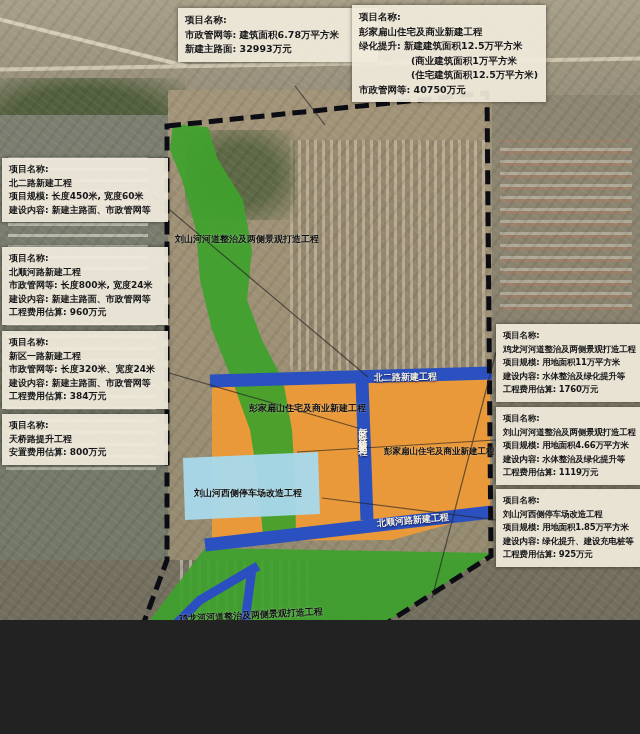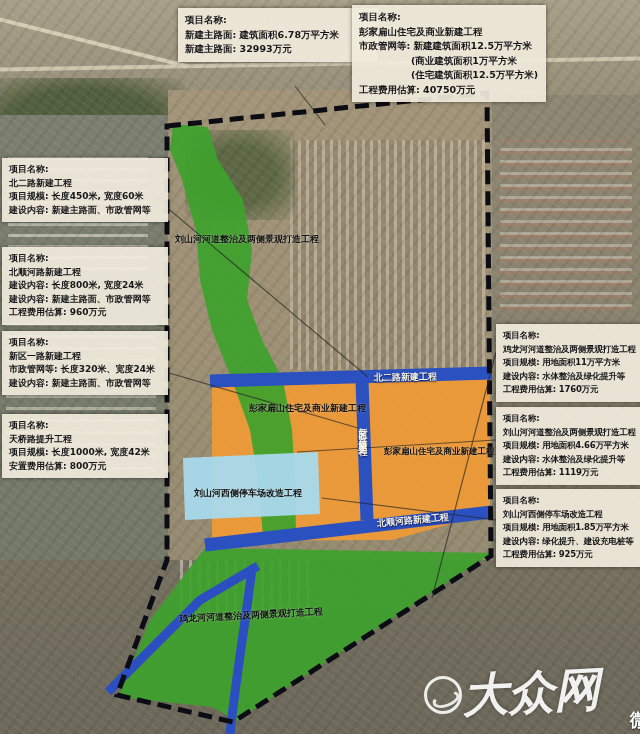--- a/index.html
+++ b/index.html
@@ -1,17 +1,17 @@
 <!DOCTYPE html>
 <html><head>
 <meta charset="utf-8">
 <style>
   html,body{margin:0;padding:0;background:#222;}
   #stage{
-    position:relative;width:640px;height:734px;overflow:hidden;
+    position:relative;width:640px;height:620px;overflow:hidden;
     background:#958e7a;
     font-family:"DejaVu Sans","Liberation Sans",sans-serif;
   }
   .patch{position:absolute;}
   .tex{position:absolute;inset:0;pointer-events:none;
     background:
       repeating-linear-gradient(37deg, rgba(255,255,255,.045) 0 2px, transparent 2px 7px),
       repeating-linear-gradient(-53deg, rgba(0,0,0,.06) 0 3px, transparent 3px 11px);
   }
   svg.overlay{position:absolute;left:0;top:0;}
@@ -97,59 +97,59 @@
       <line x1="152" y1="195" x2="368" y2="377"></line>
       <line x1="152" y1="368" x2="358" y2="428"></line>
       <line x1="496" y1="352" x2="432" y2="598"></line>
       <line x1="496" y1="440" x2="297" y2="452"></line>
       <line x1="496" y1="520" x2="322" y2="498"></line>
     </g>
   </svg>
 
   <div class="box top-box" style="left:178px;top:8px;width:186px;">
     <span class="ln">项目名称:</span>
-    <span class="ln">新建主路面: 建筑面积6.78万平方米</span>
+    <span class="ln">市政管网等: 建筑面积6.78万平方米</span>
     <span class="ln">新建主路面: 32993万元</span>
   </div>
 
   <div class="box top-box" style="left:352px;top:5px;width:180px;">
     <span class="ln">项目名称:</span>
     <span class="ln">彭家扁山住宅及商业新建工程</span>
-    <span class="ln">市政管网等: 新建建筑面积12.5万平方米</span>
+    <span class="ln">绿化提升: 新建建筑面积12.5万平方米</span>
     <span class="ln indent">(商业建筑面积1万平方米</span>
     <span class="ln indent">(住宅建筑面积12.5万平方米)</span>
-    <span class="ln">工程费用估算: 40750万元</span>
+    <span class="ln">市政管网等: 40750万元</span>
   </div>
 
   <div class="box" style="left:2px;top:158px;width:152px;">
     <span class="ln">项目名称:</span>
     <span class="ln">北二路新建工程</span>
     <span class="ln">项目规模: 长度450米, 宽度60米</span>
     <span class="ln">建设内容: 新建主路面、市政管网等</span>
   </div>
 
   <div class="box" style="left:2px;top:247px;width:152px;">
     <span class="ln">项目名称:</span>
     <span class="ln">北顺河路新建工程</span>
-    <span class="ln">建设内容: 长度800米, 宽度24米</span>
+    <span class="ln">市政管网等: 长度800米, 宽度24米</span>
     <span class="ln">建设内容: 新建主路面、市政管网等</span>
     <span class="ln">工程费用估算: 960万元</span>
   </div>
 
   <div class="box" style="left:2px;top:331px;width:152px;">
     <span class="ln">项目名称:</span>
     <span class="ln">新区一路新建工程</span>
     <span class="ln">市政管网等: 长度320米、宽度24米</span>
     <span class="ln">建设内容: 新建主路面、市政管网等</span>
+    <span class="ln">工程费用估算: 384万元</span>
   </div>
 
   <div class="box" style="left:2px;top:414px;width:152px;">
     <span class="ln">项目名称:</span>
     <span class="ln">天桥路提升工程</span>
-    <span class="ln">项目规模: 长度1000米, 宽度42米</span>
     <span class="ln">安置费用估算: 800万元</span>
   </div>
 
   <div class="box rt" style="left:496px;top:324px;width:140px;">
     <span class="ln">项目名称:</span>
     <span class="ln">鸡龙河河道整治及两侧景观打造工程</span>
     <span class="ln">项目规模: 用地面积11万平方米</span>
     <span class="ln">建设内容: 水体整治及绿化提升等</span>
     <span class="ln">工程费用估算: 1760万元</span>
   </div>

